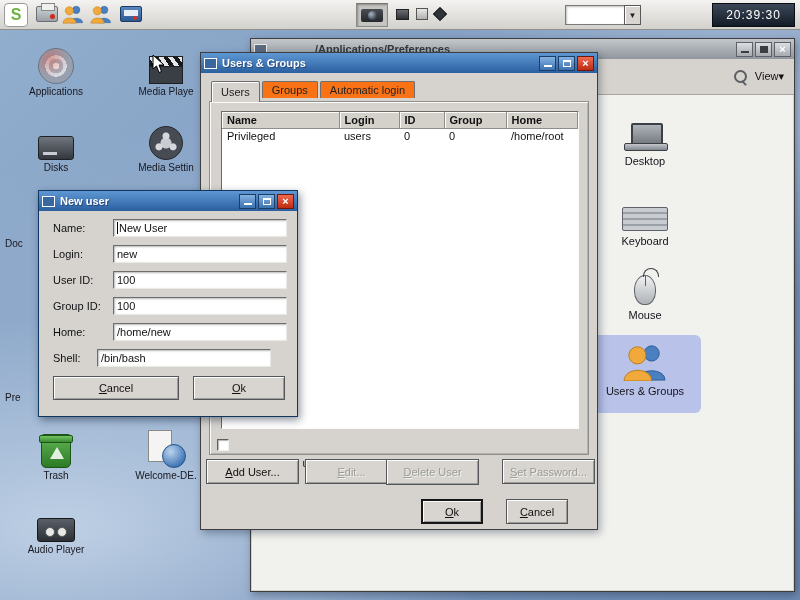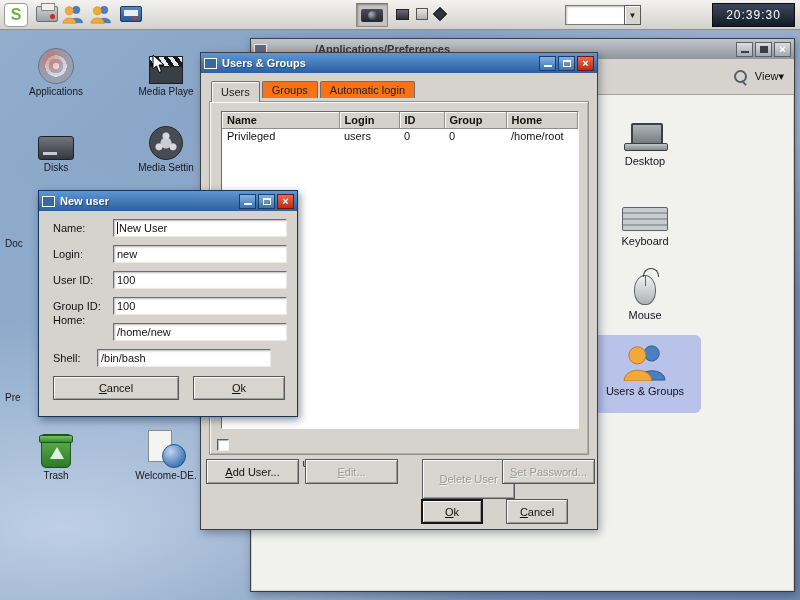--- a/index.html
+++ b/index.html
@@ -183,20 +183,26 @@
   </div>
   <div class="dicon" style="left:126px;top:428px">
     <div class="dicon-img">
       <div class="icon-pageglobe">
           <div class="pg-page"></div>
           <div class="pg-globe"></div>
         </div>
     </div>
     <div class="dicon-label">Welcome-DE.</div>
   </div>
+  <div class="dicon" style="left:16px;top:502px">
+    <div class="dicon-img">
+        <div class="icon-cassette"></div>
+      </div>
+    <div class="dicon-label">Audio Player</div>
+  </div>
 
   <div class="window" style="left:250px;top:38px;width:545px;height:554px;z-index:2">
     <div class="titlebar inactive">
       <div class="tb-icon"></div>
       <div class="tb-title" style="margin-left:48px">/Applications/Preferences</div>
       <div class="tb-btn">
           <span class="g-min"></span>
         </div>
       <div class="tb-btn">
           <span class="g-max"></span>
@@ -293,21 +299,21 @@
 
     <span class="checkbox" style="left:16px;top:386px;z-index:4"></span>
     <span class="flabel" style="left:33px;top:404px;z-index:4">Show system users</span>
 
     <div class="button disabled" style="left:104px;top:406px;width:93px;height:25px;z-index:4">
       <span class="mnemonic">Edit...</span>
     </div>
     <div class="button" style="left:5px;top:406px;width:93px;height:25px;z-index:4">
       <span class="mnemonic">Add User...</span>
     </div>
-    <div class="button disabled" style="left:221px;top:406px;width:93px;height:40px;z-index:4">
+    <div class="button disabled" style="left:185px;top:406px;width:93px;height:26px;z-index:4">
       <span class="mnemonic">Delete User</span>
     </div>
     <div class="button disabled" style="left:301px;top:406px;width:93px;height:25px;z-index:4">
       <span class="mnemonic">Set Password...</span>
     </div>
 
     <div class="button default" style="left:220px;top:446px;width:62px;height:25px">
       <span class="mnemonic">Ok</span>
     </div>
     <div class="button" style="left:305px;top:446px;width:62px;height:25px">
@@ -342,21 +348,21 @@
     <span class="flabel" style="left:14px;top:83px">User ID:</span>
     <div class="textfield" style="left:74px;top:80px;width:174px">
       <span>100</span>
     </div>
 
     <span class="flabel" style="left:14px;top:109px">Group ID:</span>
     <div class="textfield" style="left:74px;top:106px;width:174px">
       <span>100</span>
     </div>
 
-    <span class="flabel" style="left:14px;top:123px">Home:</span>
+    <span class="flabel" style="left:14px;top:135px">Home:</span>
     <div class="textfield" style="left:74px;top:132px;width:174px">
       <span>/home/new</span>
     </div>
 
     <span class="flabel" style="left:14px;top:161px">Shell:</span>
     <div class="textfield" style="left:58px;top:158px;width:174px">
       <span>/bin/bash</span>
     </div>
 
     <div class="button" style="left:14px;top:185px;width:126px;height:24px">

